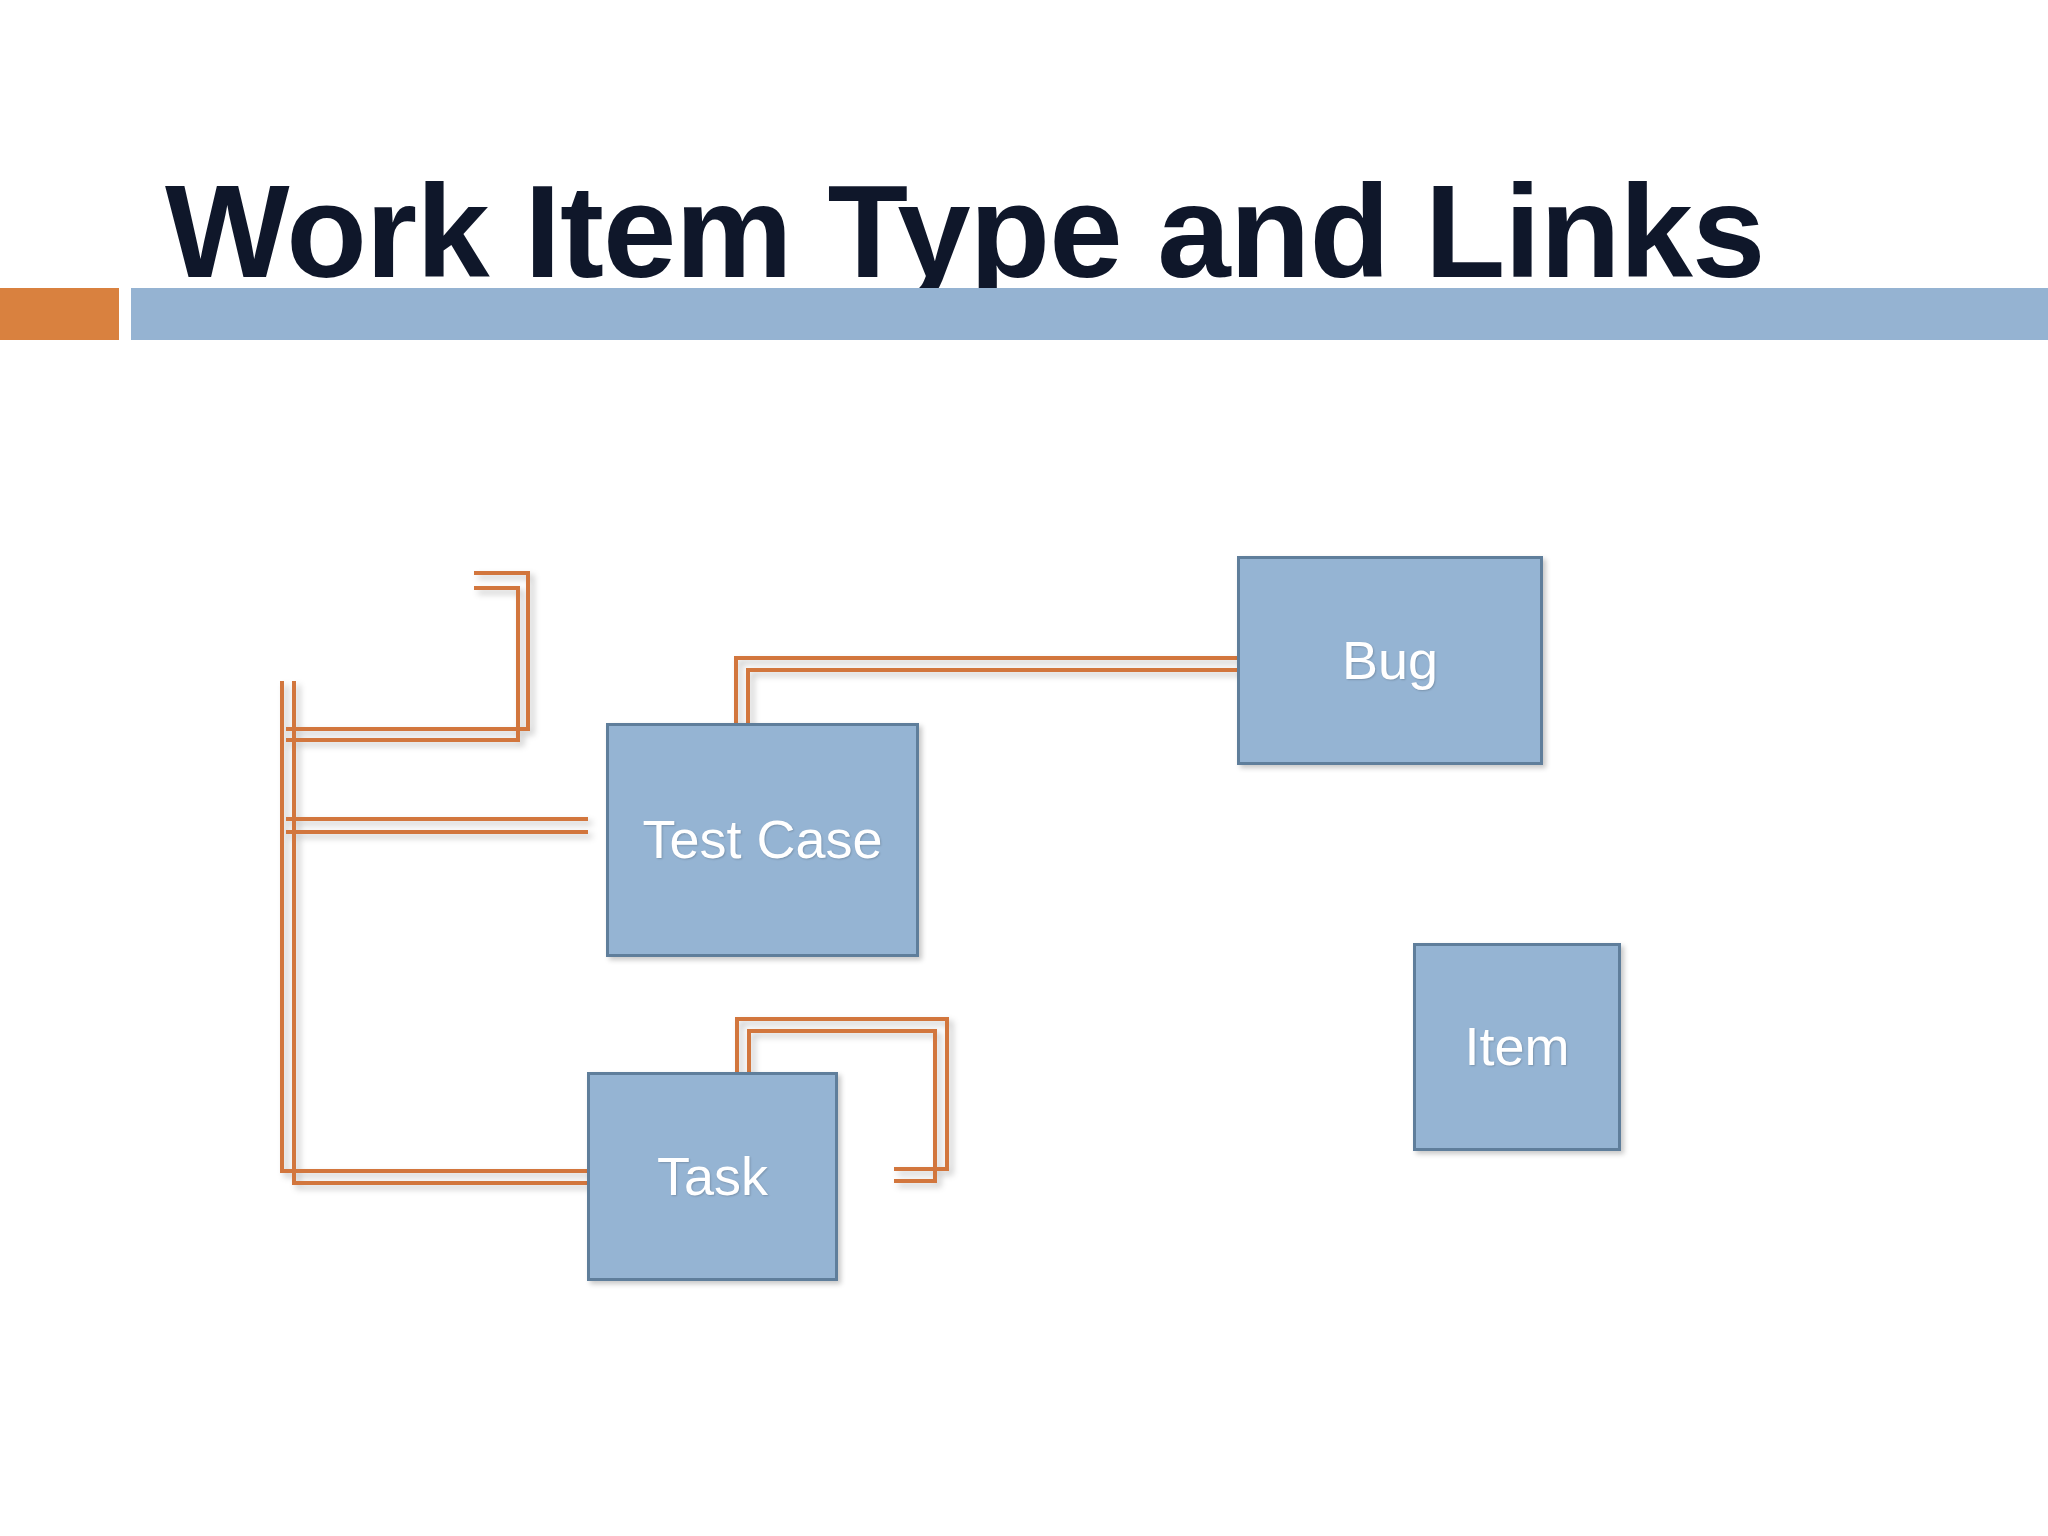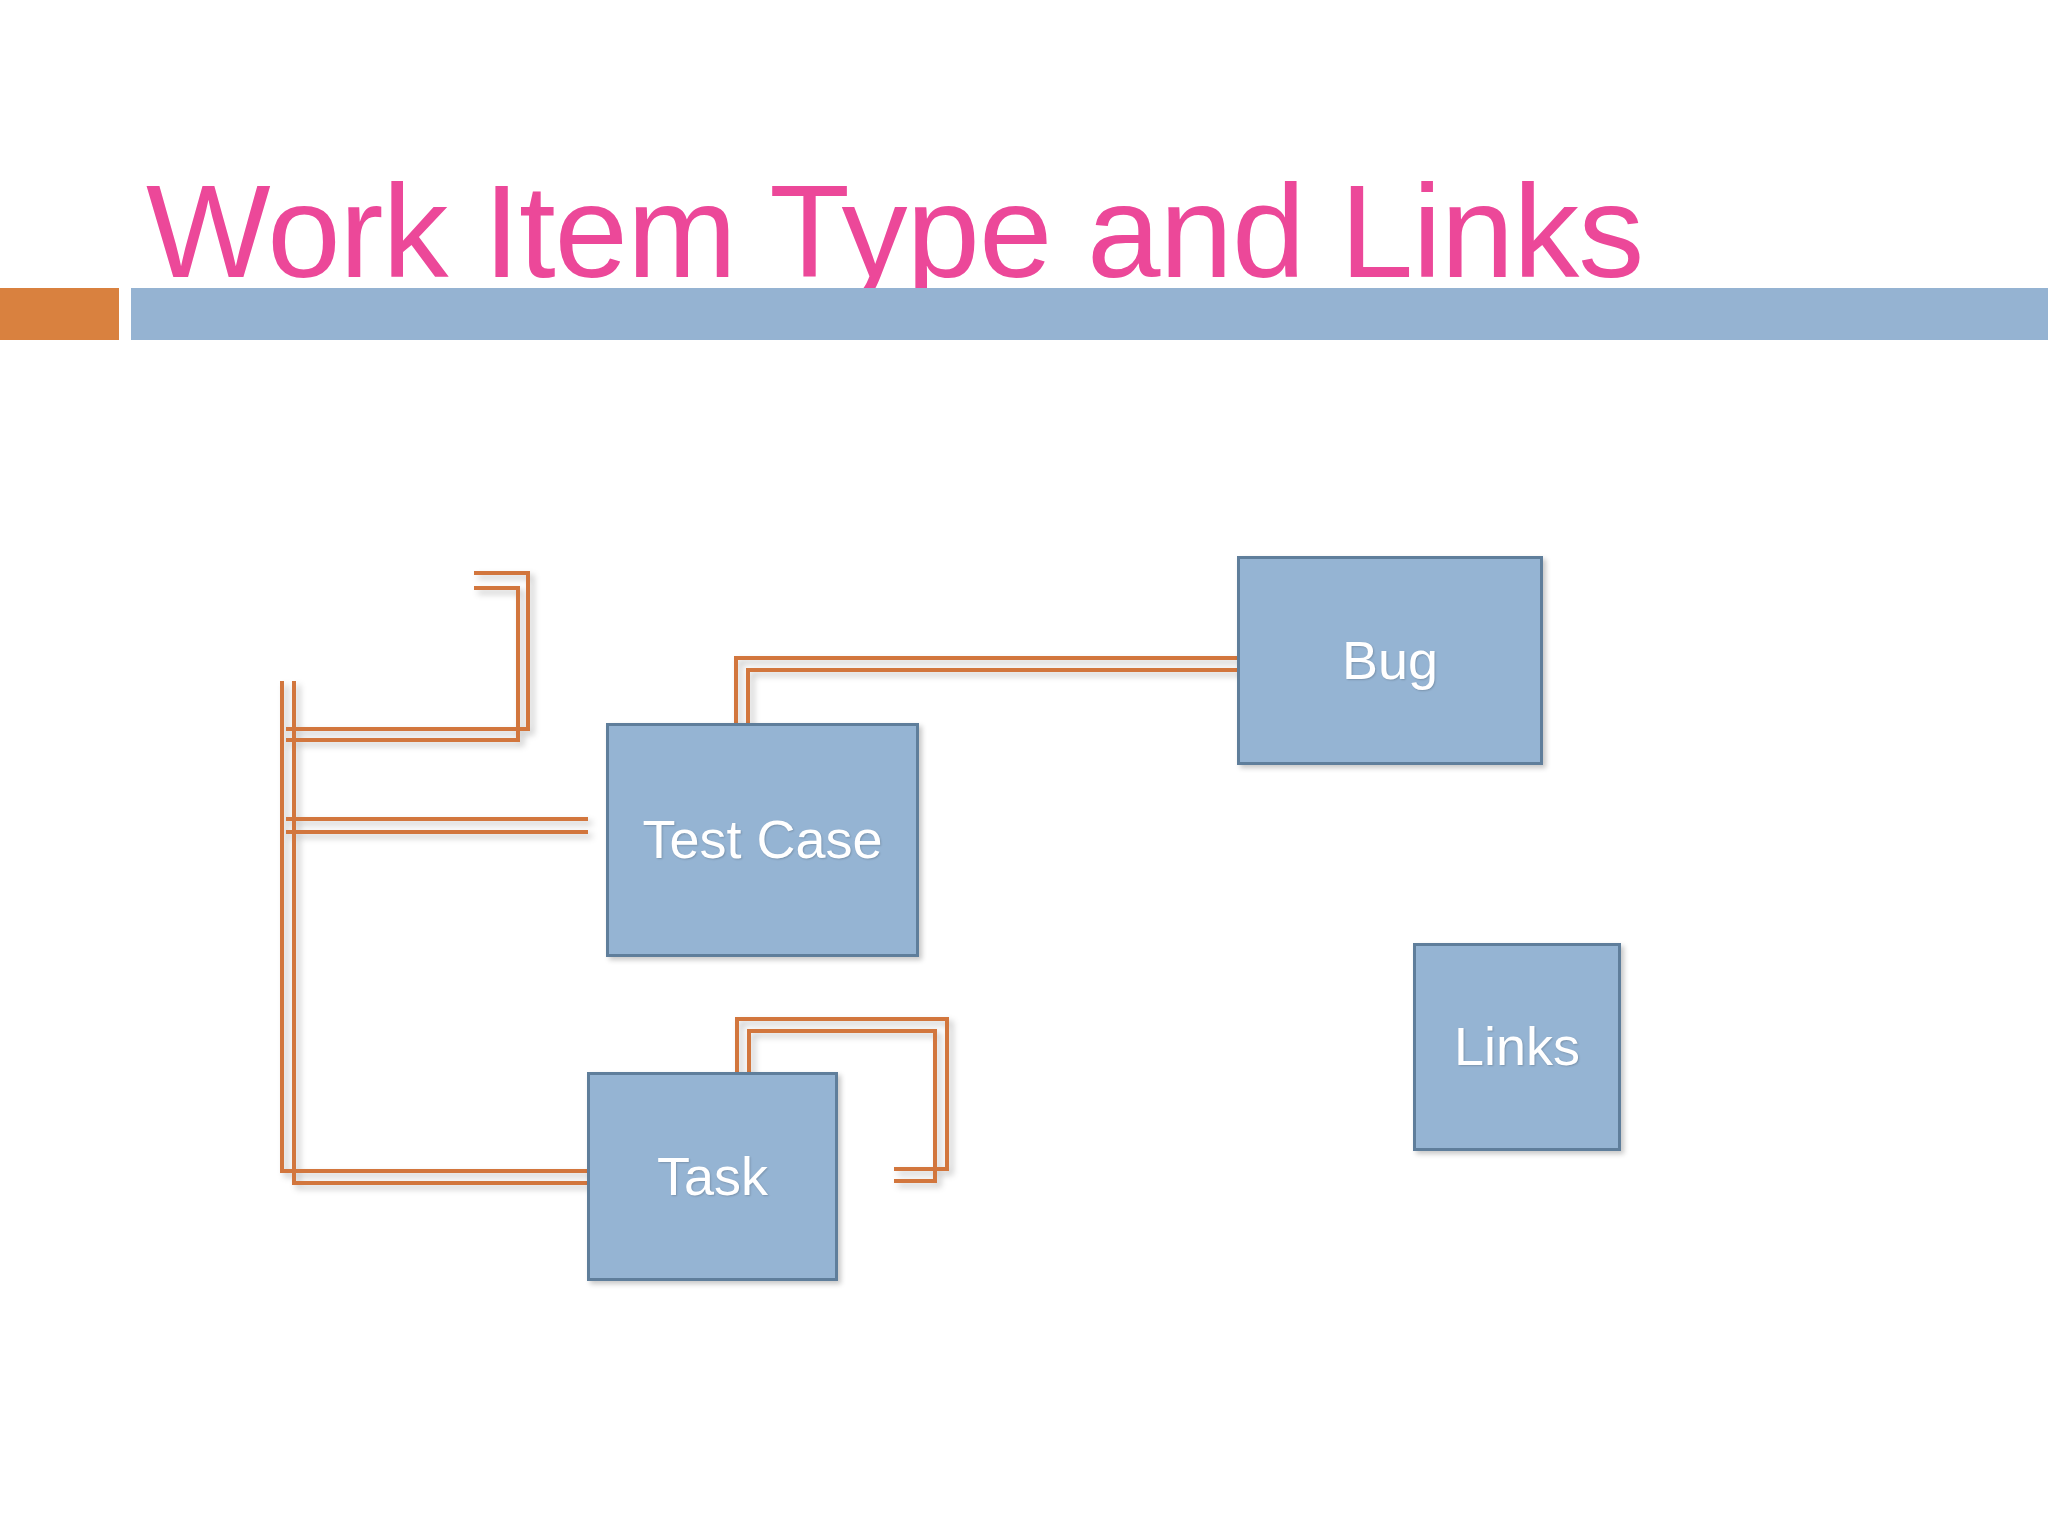--- a/index.html
+++ b/index.html
@@ -15,28 +15,28 @@
     position: relative;
     width: 2048px;
     height: 1536px;
     background: #ffffff;
     overflow: hidden;
   }
 
   
   #slide-title {
     position: absolute;
-    left: 146px;
+    left: 165px;
     top: 78px;
     width: 1800px;
     font-size: 132px;
     line-height: 1.0;
     letter-spacing: -1px;
-    color: #ec4899;
-    font-weight: normal;
+    color: #0f172a;
+    font-weight: bold;
     white-space: nowrap;
   }
 
   
   .accent-bar {
     position: absolute;
     height: 52px;
     top: 288px;
   }
   #accent-bar-orange {
@@ -151,21 +151,21 @@
 
     <div class="wi-box" id="box-bug">
       <span class="wi-label">Bug</span>
     </div>
 
     <div class="wi-box" id="box-test-case">
       <span class="wi-label">Test Case</span>
     </div>
 
     <div class="wi-box" id="box-issue">
-      <span class="wi-label">Links</span>
+      <span class="wi-label">Item</span>
     </div>
 
     <div class="wi-box" id="box-task">
       <span class="wi-label">Task</span>
     </div>
 
   </div>
 </div>
 
 </body></html>

